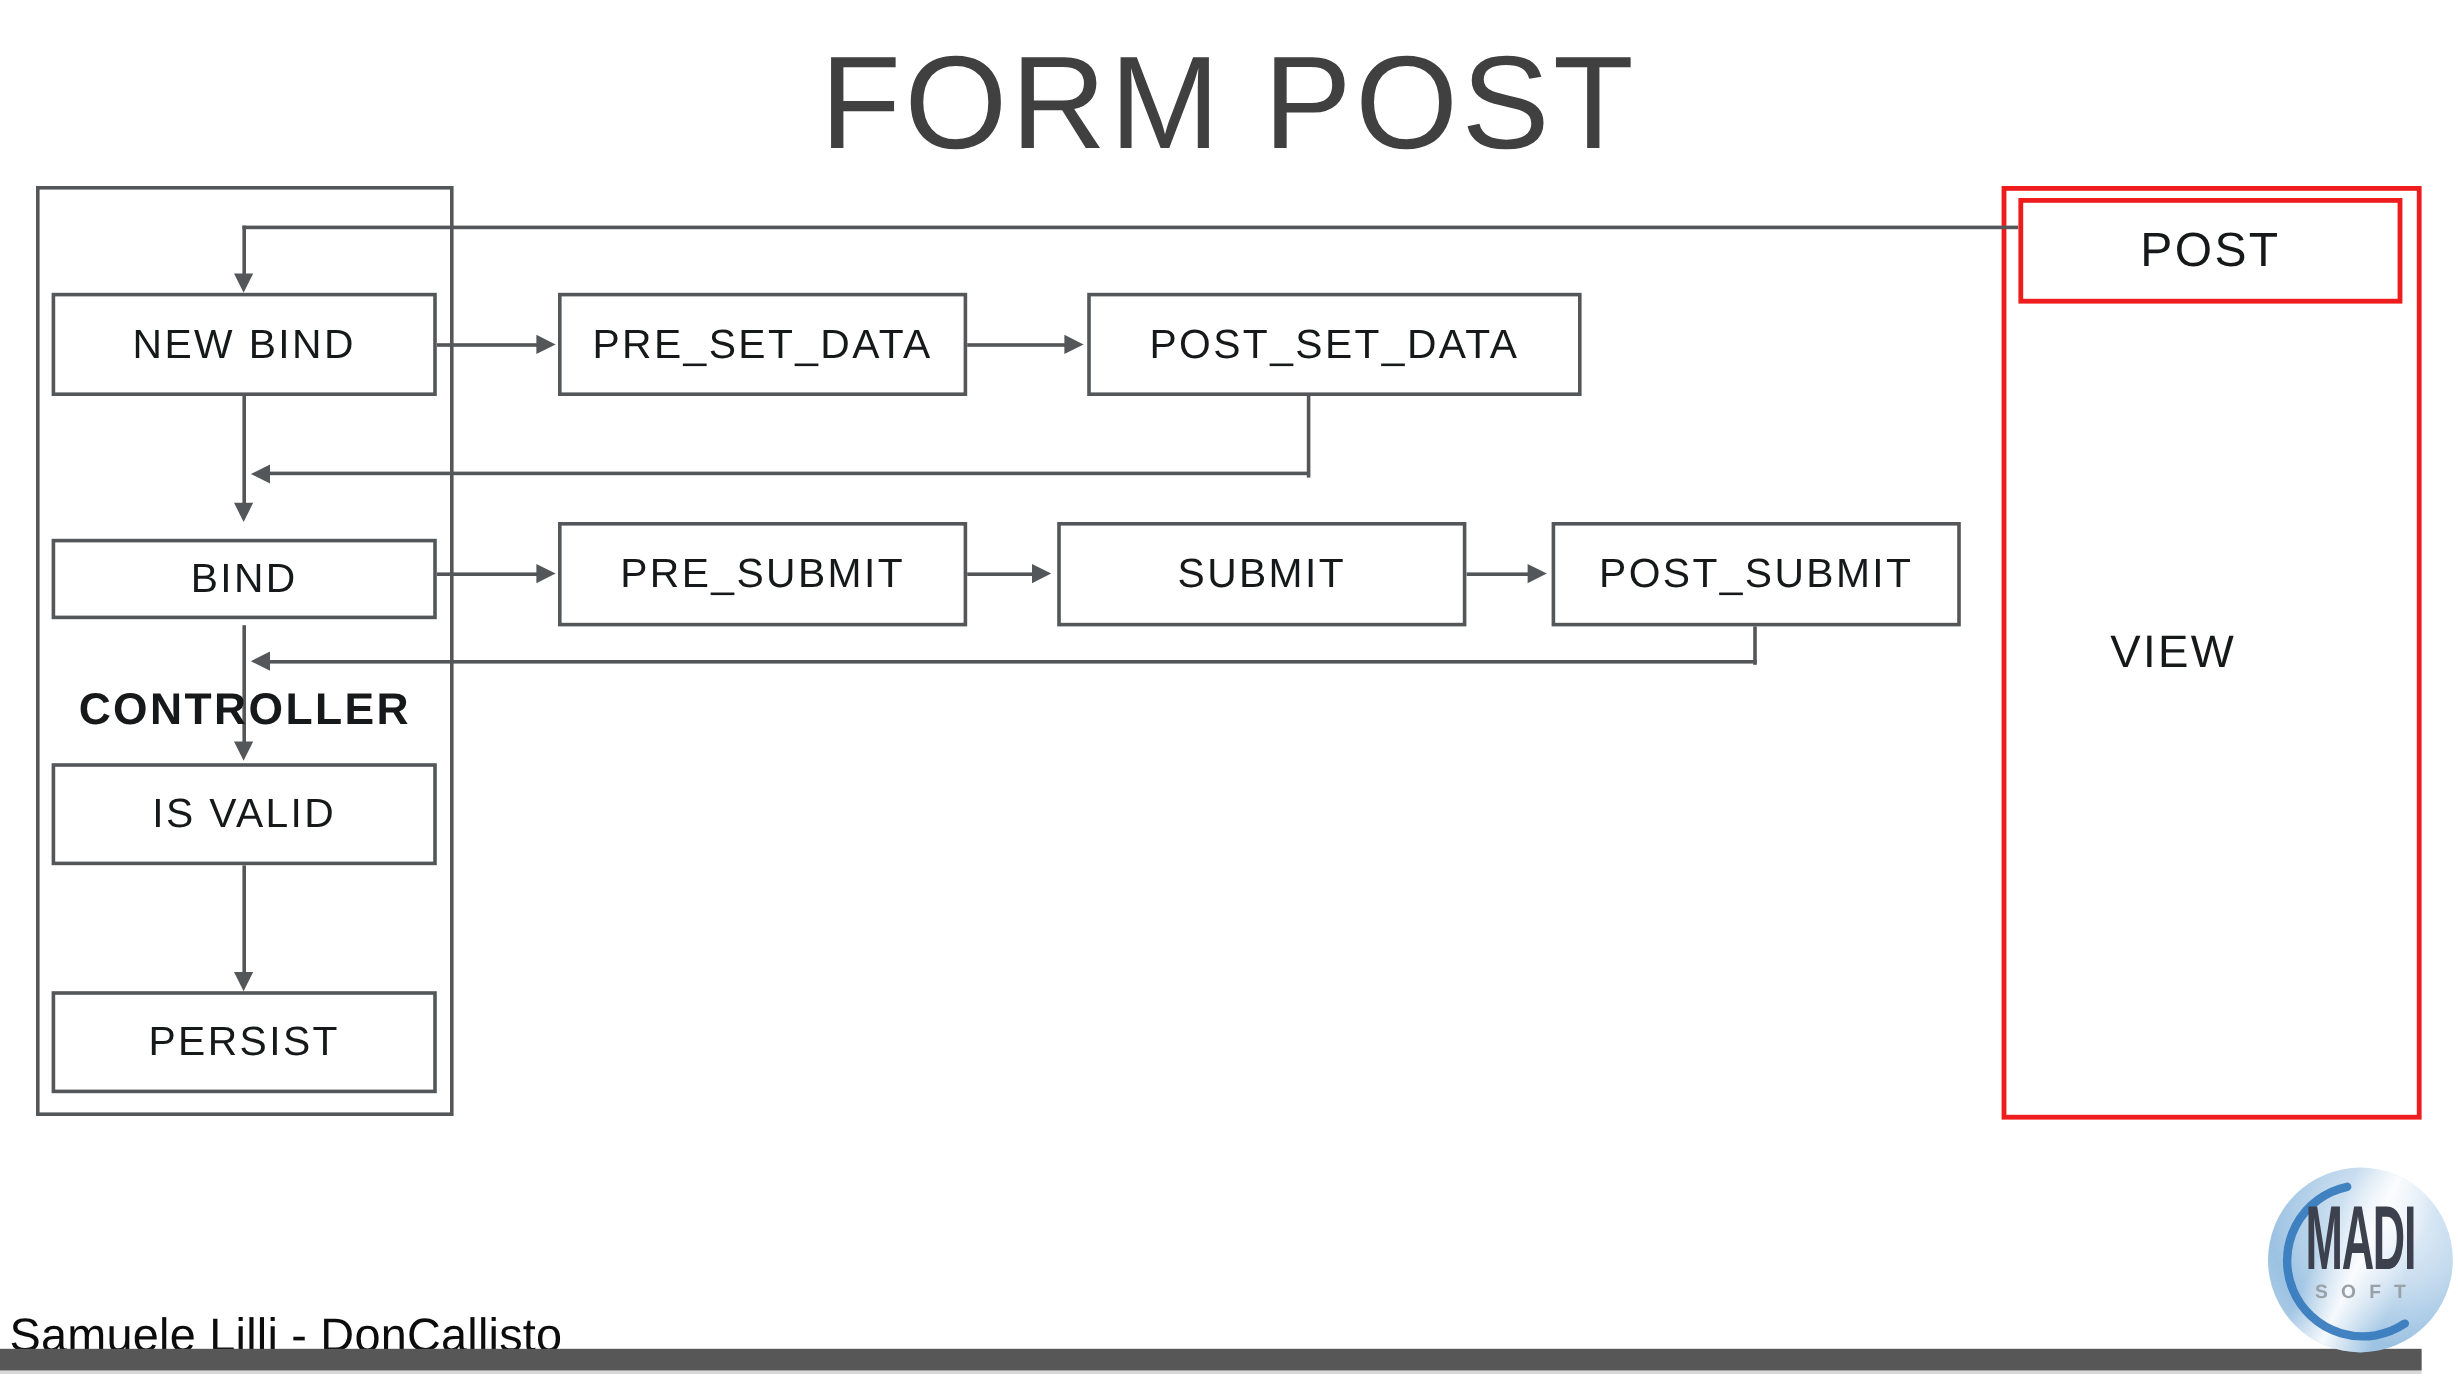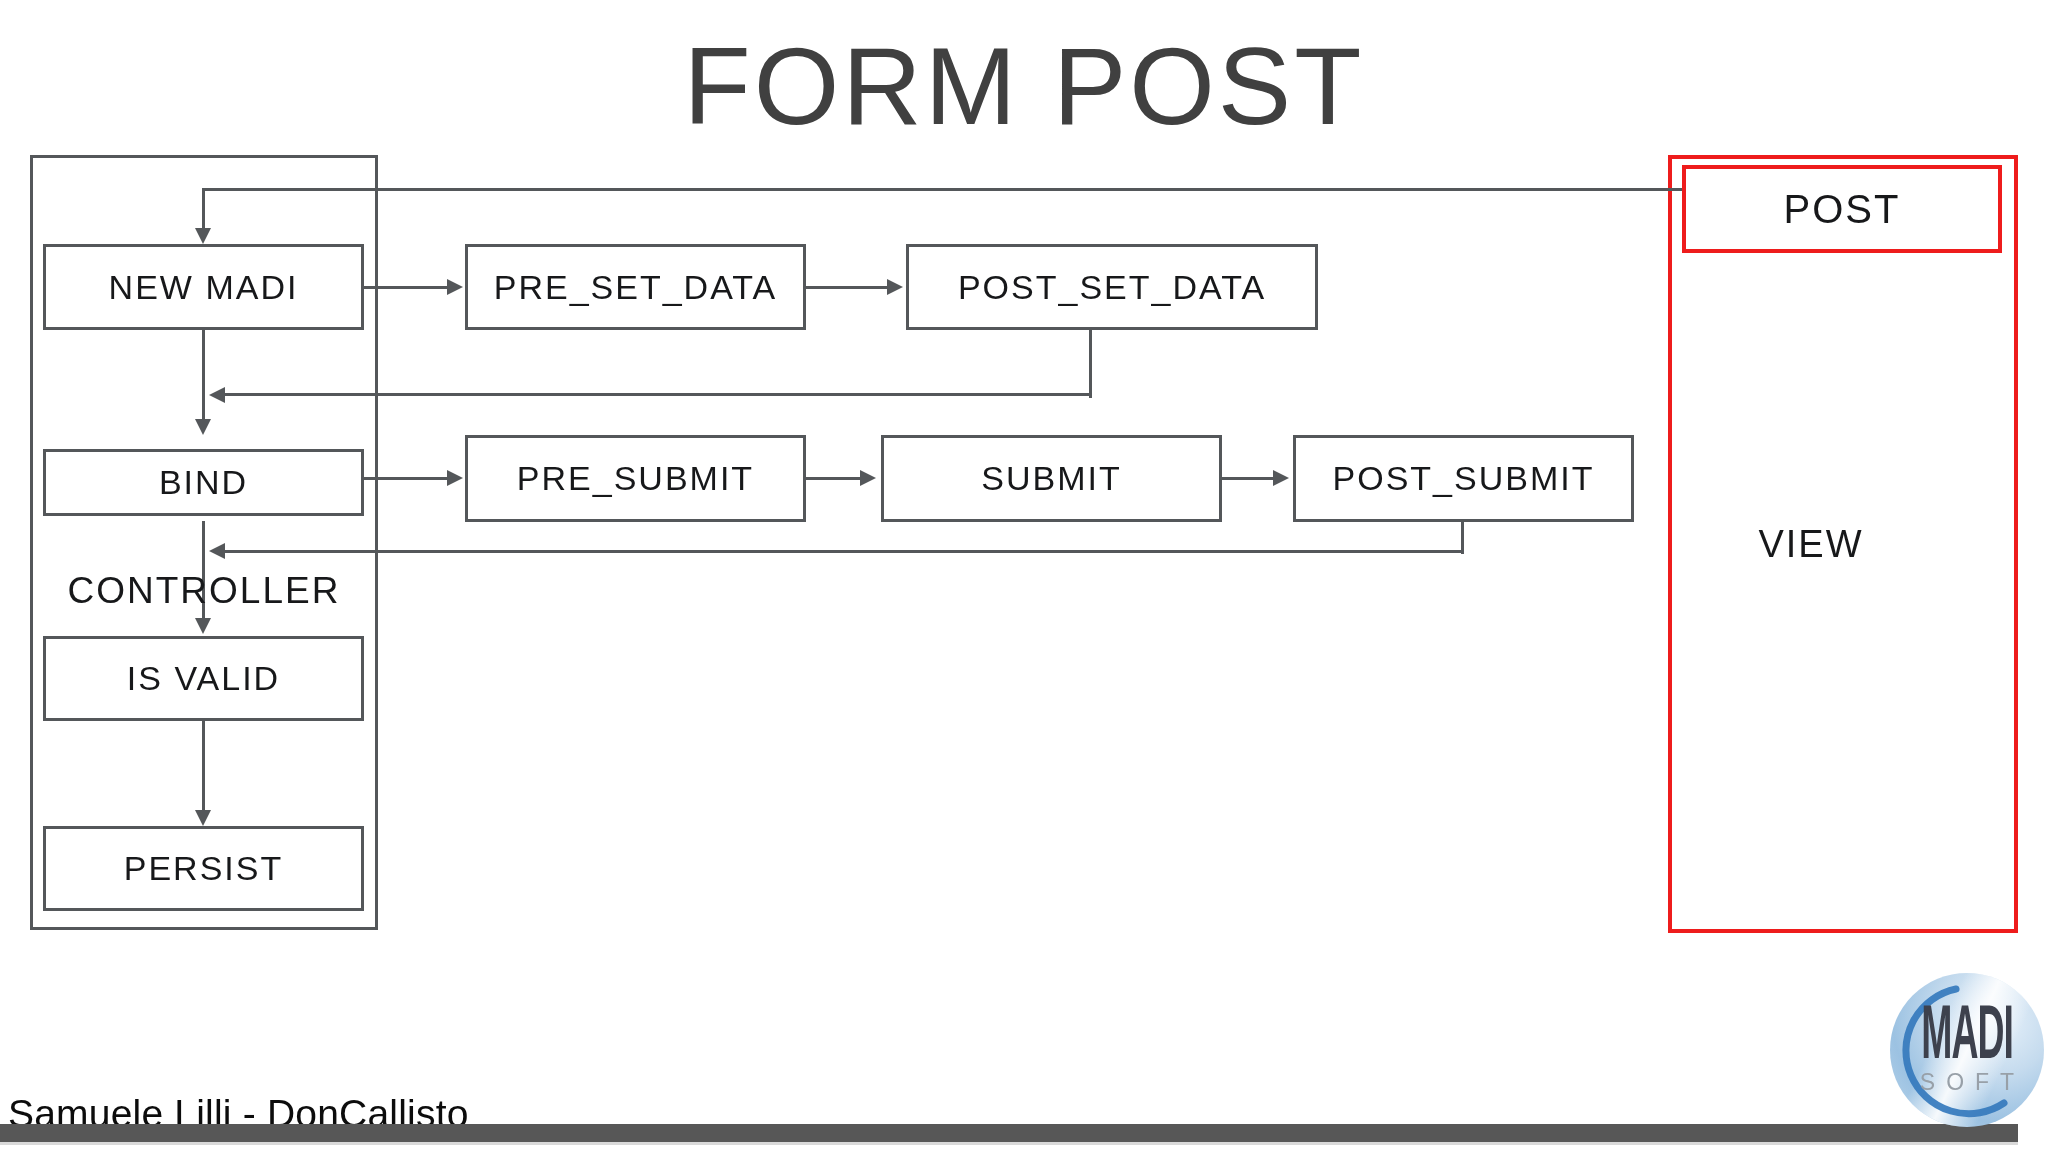--- a/index.html
+++ b/index.html
@@ -53,21 +53,21 @@
   #node-persist       { left:43px;   top:826px; width:321px; height:85px; }
   #node-post{
     left:1682px; top:165px; width:320px; height:88px;
     border:4px solid var(--red);
     font-size:40px; z-index:4;
   }
 
   
   #controller-label{
     left:30px; top:570px; width:348px; text-align:center;
-    font-size:37px; font-weight:400; letter-spacing:2px; z-index:3;
+    font-size:37px; font-weight:700; letter-spacing:2px; z-index:3;
   }
   #view-label{
     left:1668px; top:523px; width:286px; text-align:center;
     font-size:38px; font-weight:400; letter-spacing:2px;
   }
 
   
   .hline,.vline{background:var(--line); z-index:1;}
   .hline{height:3px;} .vline{width:3px;}
   #l-post-to-nf    { left:202px;  top:188px; width:1480px; }
@@ -125,21 +125,21 @@
   #logo-arc{ position:absolute; left:0; top:0; }
   #logo-madi{
     position:absolute; left:0; top:24px; width:154px; height:70px;
     display:flex; align-items:center; justify-content:center;
     font-weight:700; font-size:72px; color:var(--logo-dark);
     transform:scaleX(0.52) scaleY(1.05); transform-origin:center;
     letter-spacing:-2px;
   }
   #logo-soft{
     position:absolute; left:0; top:96px; width:154px;
-    text-align:center; font-size:23px; font-weight:400;
+    text-align:center; font-size:16px; font-weight:700;
     letter-spacing:11px; text-indent:11px; color:var(--logo-soft);
   }
 </style>
 </head>
 <body>
 
 <div class="abs" id="title">FORM POST</div>
 
 <div class="abs" id="controller-group"></div>
 <div class="abs" id="view-group"></div>
@@ -164,21 +164,21 @@
 <div class="abs arr arr-down" id="a-into-isvalid"></div>
 <div class="abs arr arr-down" id="a-into-persist"></div>
 <div class="abs arr arr-right" id="a-into-presetdata"></div>
 <div class="abs arr arr-right" id="a-into-postsetdata"></div>
 <div class="abs arr arr-right" id="a-into-presubmit"></div>
 <div class="abs arr arr-right" id="a-into-submit"></div>
 <div class="abs arr arr-right" id="a-into-postsubmit"></div>
 <div class="abs arr arr-left" id="a-return-setdata"></div>
 <div class="abs arr arr-left" id="a-return-submit"></div>
 
-<div class="abs node" id="node-new-form">NEW MADI</div>
+<div class="abs node" id="node-new-form">NEW BIND</div>
 <div class="abs node" id="node-pre-set-data">PRE_SET_DATA</div>
 <div class="abs node" id="node-post-set-data">POST_SET_DATA</div>
 <div class="abs node" id="node-bind">BIND</div>
 <div class="abs node" id="node-pre-submit">PRE_SUBMIT</div>
 <div class="abs node" id="node-submit">SUBMIT</div>
 <div class="abs node" id="node-post-submit">POST_SUBMIT</div>
 <div class="abs node" id="node-is-valid">IS VALID</div>
 <div class="abs node" id="node-persist">PERSIST</div>
 <div class="abs node" id="node-post">POST</div>
 

